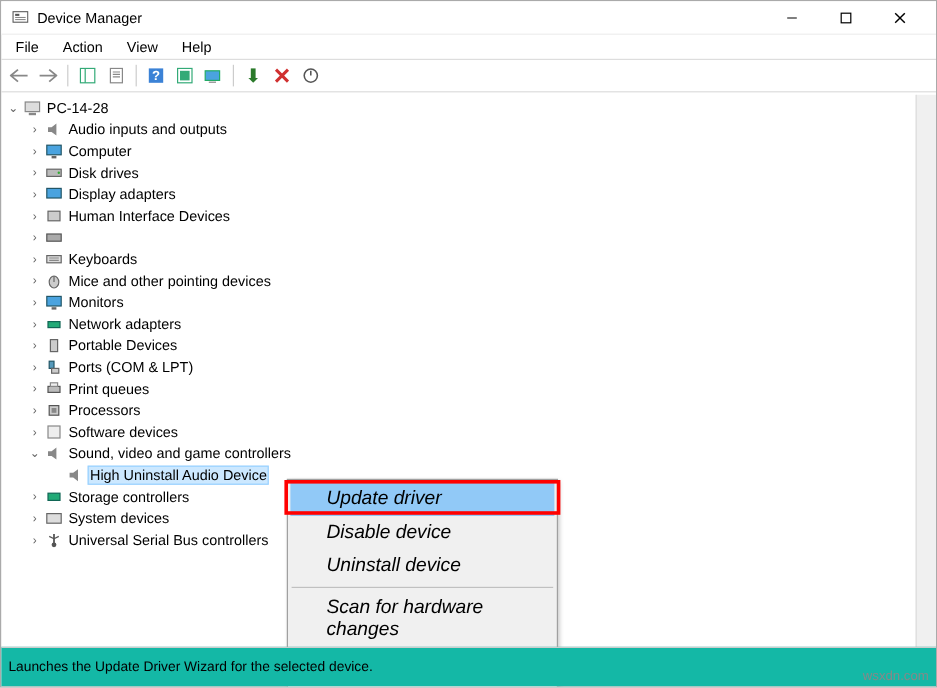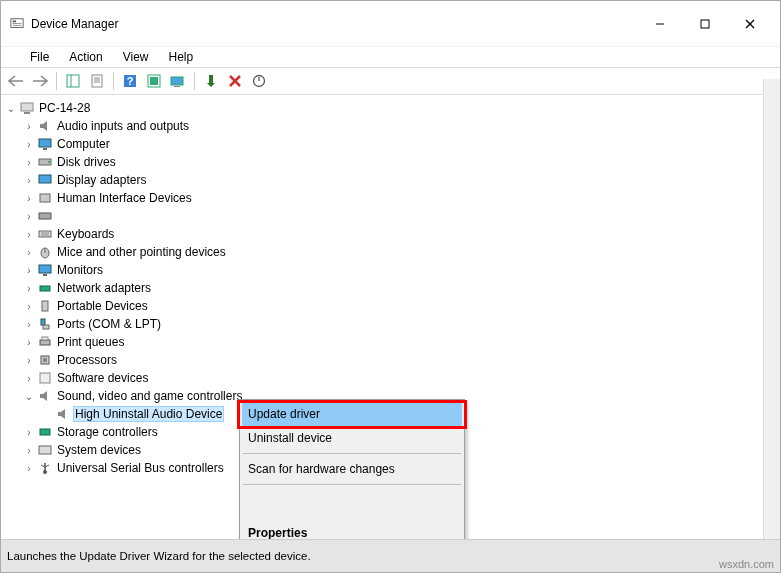--- a/index.html
+++ b/index.html
@@ -7,21 +7,21 @@
   font-family: 'Segoe UI', Tahoma, sans-serif;
   font-size: 12px;
   background: #fff;
   width: 781px;
   height: 573px;
   overflow: hidden;
   position: relative;
   border: 1px solid #aaa;
 }
 .titlebar {
-  height: 46px;
+  height: 28px;
   display: flex;
   align-items: center;
   padding: 0 8px 0 8px;
   background: #fff;
   border-bottom: 1px solid #eee;
 }
 .titlebar .app-icon {
   width: 16px; height: 16px;
   margin-right: 6px;
   display: inline-flex; align-items: center; justify-content: center;
@@ -33,21 +33,20 @@
   display: inline-flex; align-items: center; justify-content: center;
   font-size: 11px; color: #000;
 }
 
 .menubar {
   height: 20px;
   display: flex;
   align-items: center;
   padding: 0 4px;
   gap: 4px;
-  margin-left: 17px;
 }
 .menubar .item {
   padding: 1px 8px;
 }
 
 .toolbar {
   height: 28px;
   border-top: 1px solid #ddd;
   border-bottom: 1px solid #ddd;
   display: flex;
@@ -101,22 +100,23 @@
   position: absolute;
   left: 238px;
   top: 398px;
   width: 226px;
   background: #f0f0f0;
   border: 1px solid #a0a0a0;
   box-shadow: 2px 2px 4px rgba(0,0,0,0.25);
   padding: 2px;
 }
 .context-menu .mitem {
-  padding: 5px 6px;
-  font-size: 12px;
+  padding: 5px 30px;
+  font-size: 16px;
+  font-style: italic;
 }
 .context-menu .mitem.highlight {
   background: #91c9f7;
 }
 .context-menu .msep {
   height: 1px; background: #c0c0c0; margin: 3px 1px;
 }
 .context-menu .mitem.bold { font-weight: bold; margin-top: 36px; }
 
 .red-anno {
@@ -128,21 +128,21 @@
 }
 
 .statusbar {
   position: absolute;
   bottom: 0; left: 0; right: 0;
   height: 22px;
   border-top: 1px solid #ccc;
   display: flex; align-items: center;
   padding: 16px 6px;
   font-size: 11.5px;
-  background: #e5e5e5;
+  background: #14b8a6;
 }
 .scrollbar-v {
   position: absolute;
   right: 0; top: 78px; bottom: 22px;
   width: 17px;
   background: #f0f0f0;
   border-left: 1px solid #ddd;
 }
 .watermark {
   position: absolute;
@@ -507,20 +507,21 @@
           </li>
       </ul>
     </li>
   </ul>
 </div>
 
 <div class="scrollbar-v"></div>
 
 <div class="context-menu">
   <div class="mitem highlight">Update driver</div>
+  <div class="mitem">Disable device</div>
   <div class="mitem">Uninstall device</div>
   <div class="msep"></div>
   <div class="mitem">Scan for hardware changes</div>
   <div class="msep"></div>
   <div class="mitem bold">Properties</div>
 </div>
 
 <div class="red-anno"></div>
 
 <div class="statusbar">

